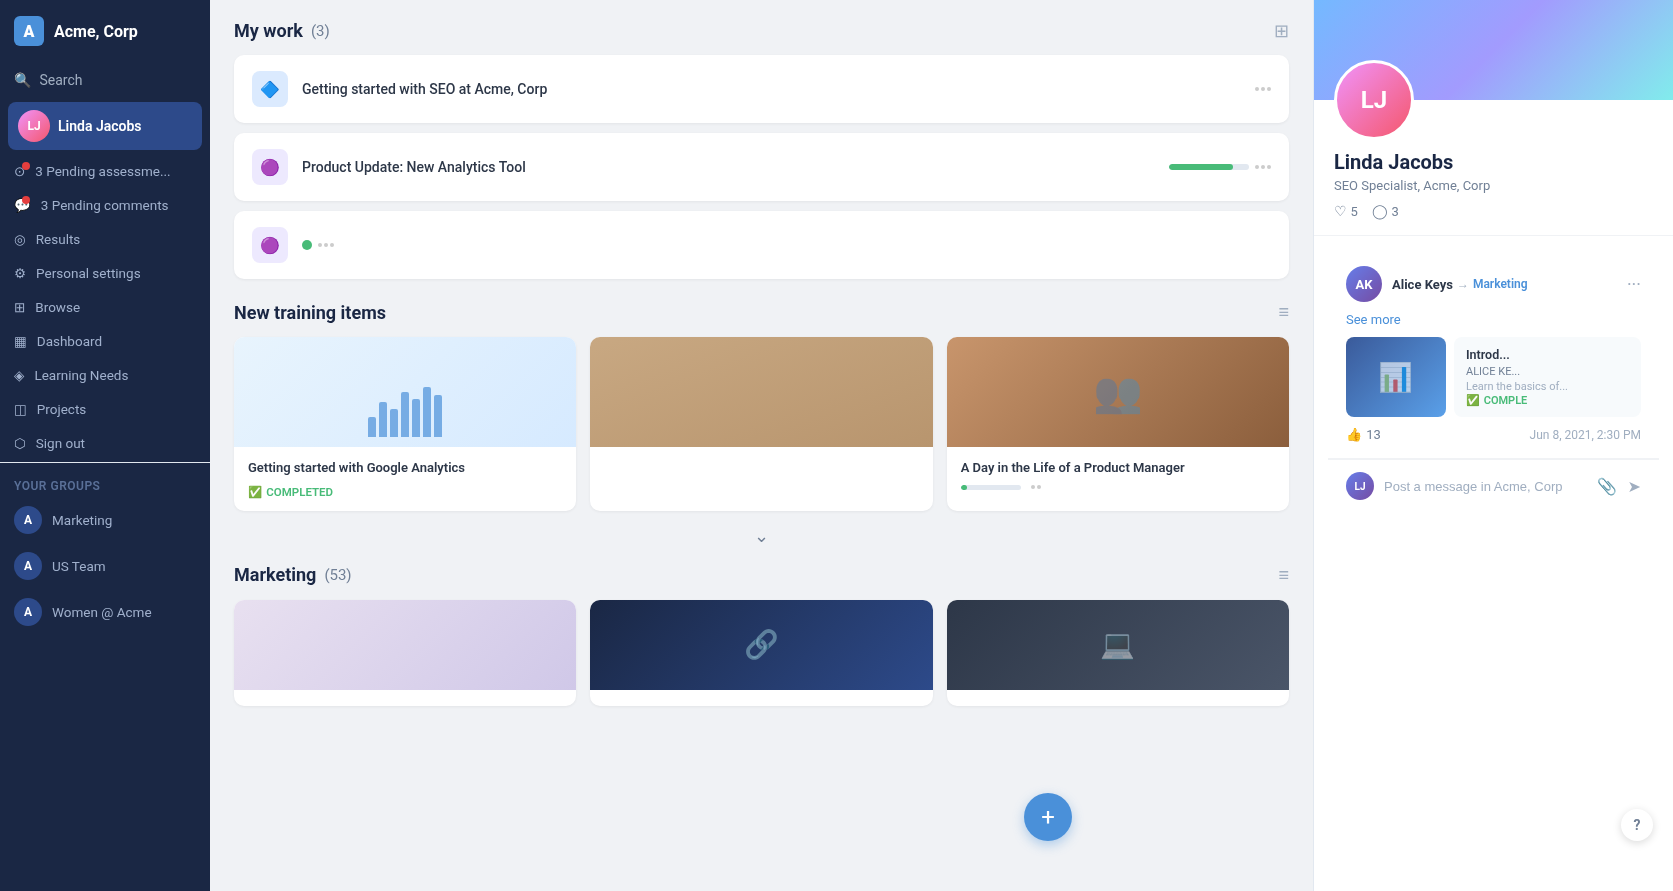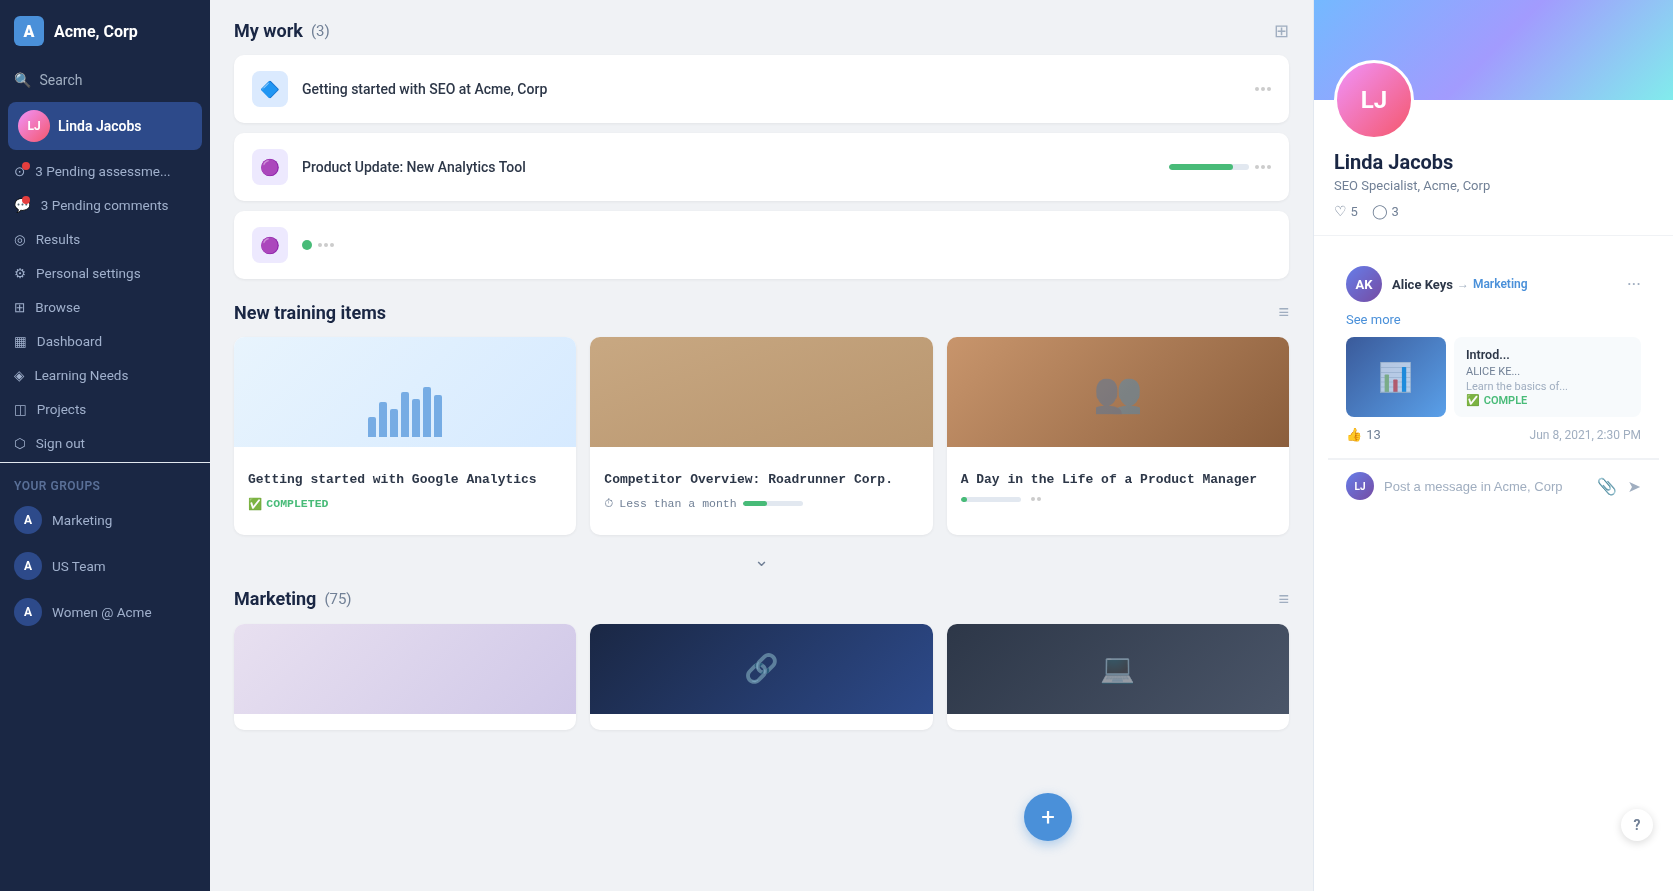--- a/index.html
+++ b/index.html
@@ -194,22 +194,21 @@
     }
     .training-card-img-placeholder {
       width: 100%;
       height: 110px;
       display: flex;
       align-items: center;
       justify-content: center;
       font-size: 30px;
     }
     .training-card-body {
-      padding: 24px 14px;
-      font-family: Liberation Mono, monospace;
+      padding: 12px 14px;
     }
     .training-card-title {
       font-size: 13px;
       font-weight: 600;
       color: #2d3748;
       margin-bottom: 8px;
       line-height: 1.35;
     }
     .training-card-status {
       font-size: 11.5px;
@@ -643,30 +642,20 @@
         <div class="training-card-title">Getting started with Google Analytics</div>
         <div class="training-card-status">
           <span>✅</span>
           <span>COMPLETED</span>
         </div>
       </div>
     </div>
 
     <div class="training-card">
       <div class="training-card-img-placeholder img-competitor" style="background:linear-gradient(160deg,#c8a882,#b8956e);"></div>
-      <div class="training-card-body">
-        <div class="training-card-title">Competitor Overview: Roadrunner Corp.</div>
-        <div class="training-card-meta">
-          <span>⏱</span>
-          <span>Less than a month</span>
-          <div class="card-progress-bar">
-            <div class="card-progress-fill" style="width:40%;background:#48bb78;"></div>
-          </div>
-        </div>
-      </div>
     </div>
 
     <div class="training-card">
       <div class="training-card-img-placeholder img-daylife" style="background:linear-gradient(135deg,#c8956c,#8b5e3c);">
         <span style="font-size:40px;opacity:0.3;">👥</span>
       </div>
       <div class="training-card-body">
         <div class="training-card-title">A Day in the Life of a Product Manager</div>
         <div class="training-card-meta">
           <div class="card-progress-bar">
@@ -681,21 +670,21 @@
     </div>
   </div>
 
   <div class="show-more-btn">
     <span>⌄</span>
   </div>
 
   <div class="section-header" style="margin-top:8px;">
     <div style="display:flex;align-items:center;gap:8px;">
       <span class="section-title">Marketing</span>
-      <span class="section-count">(75)</span>
+      <span class="section-count">(53)</span>
     </div>
     <span class="section-icon-btn">≡</span>
   </div>
 
   <div class="marketing-grid">
     <div class="training-card">
       <div style="width:100%;height:90px;background:linear-gradient(135deg,#e8e0f0,#d0c8e8);border-radius:8px 8px 0 0;"></div>
       <div style="padding:8px 10px;"></div>
     </div>
     <div class="training-card">

